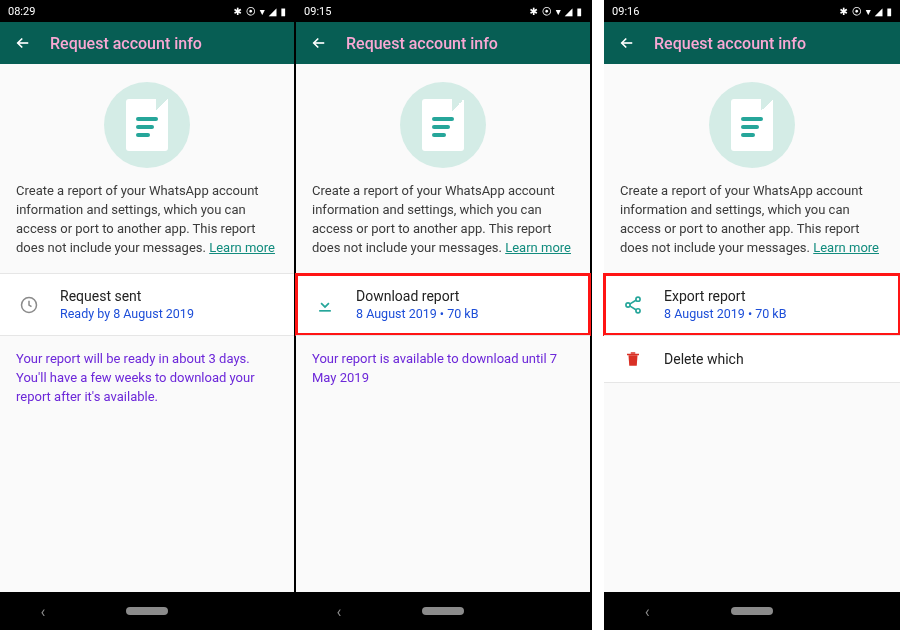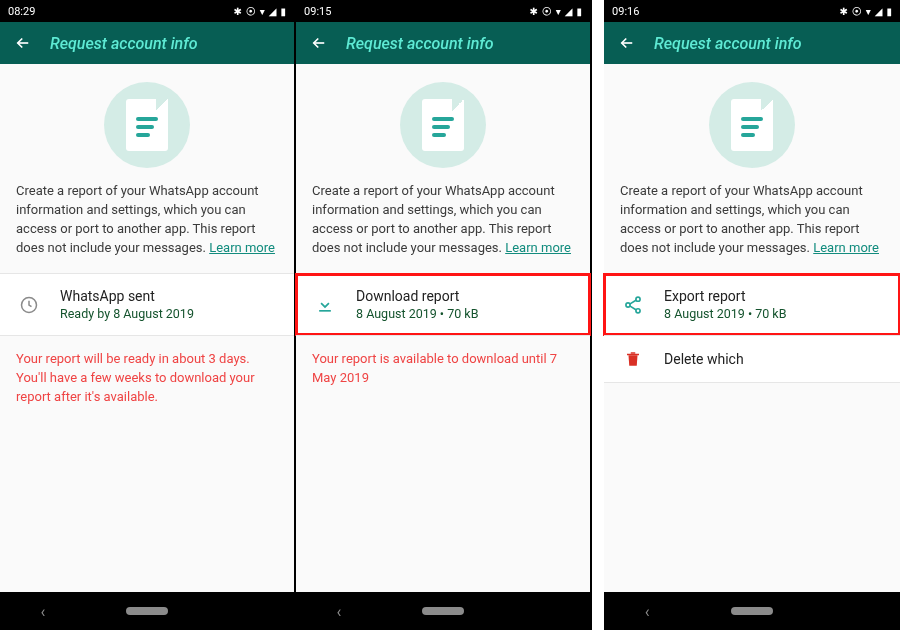--- a/index.html
+++ b/index.html
@@ -7,21 +7,21 @@
   .row { display: flex; width: 900px; height: 628px; }
   .phone { width: 300px; height: 630px; background: #fafafa; display: flex; flex-direction: column; position: relative; border-right: 2px solid #000; }
   .phone:last-child { border-right: none; margin-left: 12px; }
 
   
   .status { height: 22px; background: #000; color: #fff; display: flex; align-items: center; justify-content: space-between; padding: 0 8px; font-size: 11px; }
   .status .icons { display: flex; gap: 4px; align-items: center; }
   .status .icons span { font-size: 10px; }
 
   
-  .appbar { height: 42px; background: #075e54; color: #5eead4; display: flex; align-items: center; padding: 8px 14px; gap: 18px; font-style: italic; }
+  .appbar { height: 42px; background: #075e54; color: #f9a8d4; display: flex; align-items: center; padding: 8px 14px; gap: 18px; }
   .appbar .back { width: 18px; height: 18px; display:flex; align-items:center; justify-content:center; }
   .appbar .title { font-size: 16px; font-weight: 500; }
 
   
   .hero { display:flex; justify-content:center; padding: 18px 0 14px 0; }
   .hero .circle { width: 86px; height: 86px; border-radius: 50%; background: #d4ece6; display:flex; align-items:center; justify-content:center; }
   .hero .doc { width: 42px; height: 52px; background: #fff; border-radius: 3px; position: relative; }
   .hero .doc::before { content:""; position:absolute; top:0; right:0; width:12px; height:12px; background: linear-gradient(135deg, #d4ece6 50%, #fff 50%); }
   .hero .line { position:absolute; left:10px; height:4px; background:#26a69a; border-radius:2px; }
   .hero .l1 { top:18px; width:22px; }
@@ -31,23 +31,23 @@
   
   .desc { padding: 0 16px 16px 16px; font-size: 13px; color: #3b3b3b; line-height: 1.45; }
   .desc .learn { color: #128c7e; text-decoration: underline; }
 
   
   .divider { height: 1px; background: #e6e6e6; }
   .item { display:flex; align-items:center; gap: 20px; padding: 14px 18px; background:#fff; }
   .item .icon { width: 22px; display:flex; justify-content:center; color:#777; }
   .item .labels { display:flex; flex-direction:column; }
   .item .primary { font-size: 14px; color:#222; }
-  .item .secondary { font-size: 12.5px; color:#14532d; margin-top:2px; }
-
-  .note { padding: 14px 16px; font-size: 13px; color:#ef4444; line-height:1.45; }
+  .item .secondary { font-size: 12.5px; color:#1d4ed8; margin-top:2px; }
+
+  .note { padding: 14px 16px; font-size: 13px; color:#6d28d9; line-height:1.45; }
   .note p + p { margin-top: 14px; }
 
   .highlight { outline: 3px solid #ff1414; outline-offset: -2px; }
 
   
   .navbar { margin-top:auto; height: 38px; background:#000; display:flex; align-items:center; justify-content:space-around; }
   .navbar .pill { width: 42px; height: 8px; border-radius: 4px; background:#8b8b8b; }
   .navbar .chev { color:#8b8b8b; font-size:16px; }
 
   svg { display:block; }
@@ -92,21 +92,21 @@
     </div>
     <div class="divider"></div>
     <div class="item">
       <div class="icon">
         <svg width="20" height="20" viewBox="0 0 24 24" fill="none" stroke="#8a8a8a" stroke-width="1.8">
             <circle cx="12" cy="12" r="9"></circle>
             <path d="M12 7v5l3 2"></path>
           </svg>
       </div>
       <div class="labels">
-        <span class="primary">WhatsApp sent</span>
+        <span class="primary">Request sent</span>
         <span class="secondary">Ready by 8 August 2019</span>
       </div>
     </div>
     <div class="divider"></div>
     <div class="note">
       <p>Your report will be ready in about 3 days. You'll have a few weeks to download your report after it's available.</p>
     </div>
     <div class="navbar">
       <span class="chev">‹</span>
       <div class="pill"></div>

